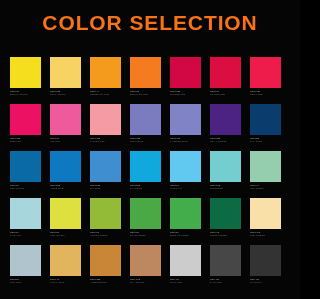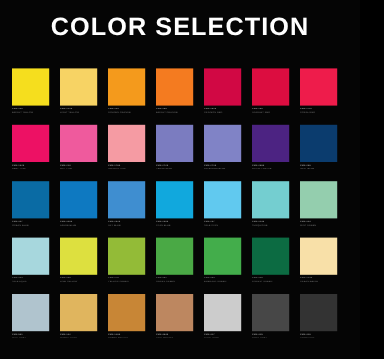--- a/index.html
+++ b/index.html
@@ -81,21 +81,21 @@
   }
   .cap-name {
     color: #6e6e6e;
   }
 </style>
 </head>
 <body>
 
 <div id="board" style="background: rgb(5, 5, 5);">
 
-  <div id="title" style="color: #ffffff; text-align: center;">COLOR SELECTION</div>
+  <div id="title" style="color: #f97316; text-align: center;">COLOR SELECTION</div>
 
   <div id="grid">
       <div class="cell">
         <div class="swatch" style="background: rgb(245, 222, 30);"></div>
         <div class="caption">
           <span class="cap-code">PMS 109</span>
           <span class="cap-name">BRIGHT YELLOW</span>
         </div>
       </div>
       <div class="cell">

